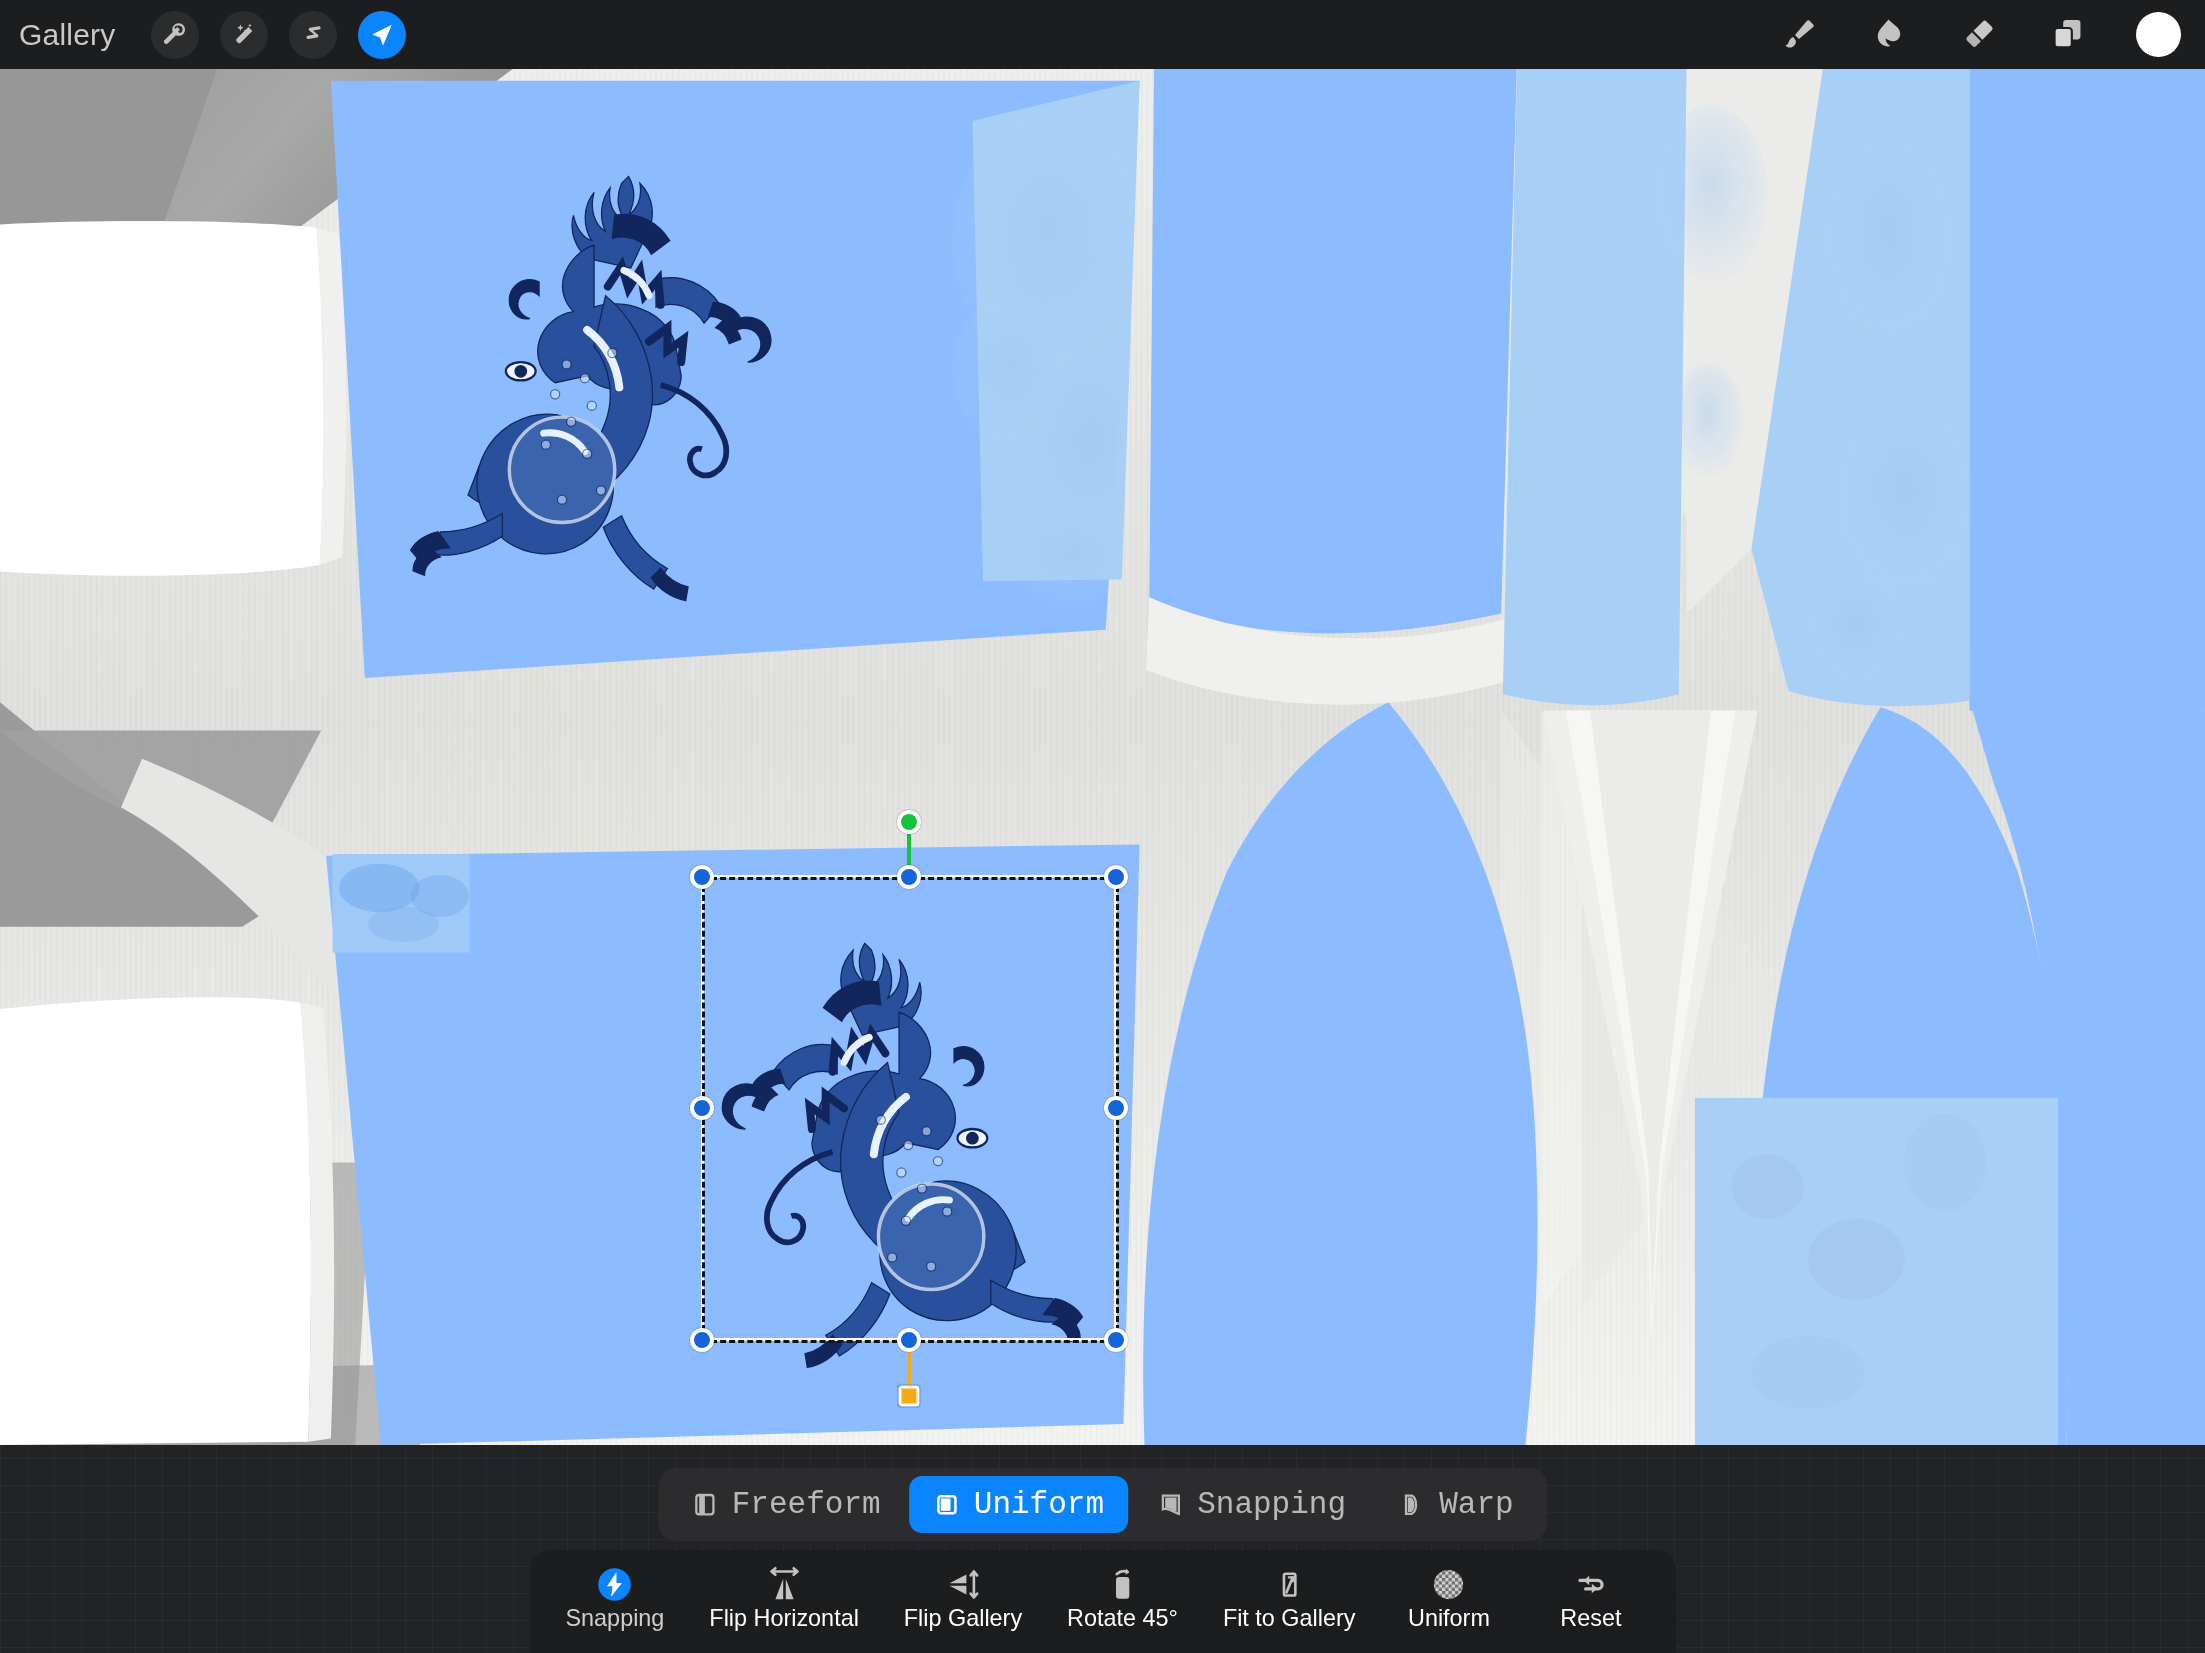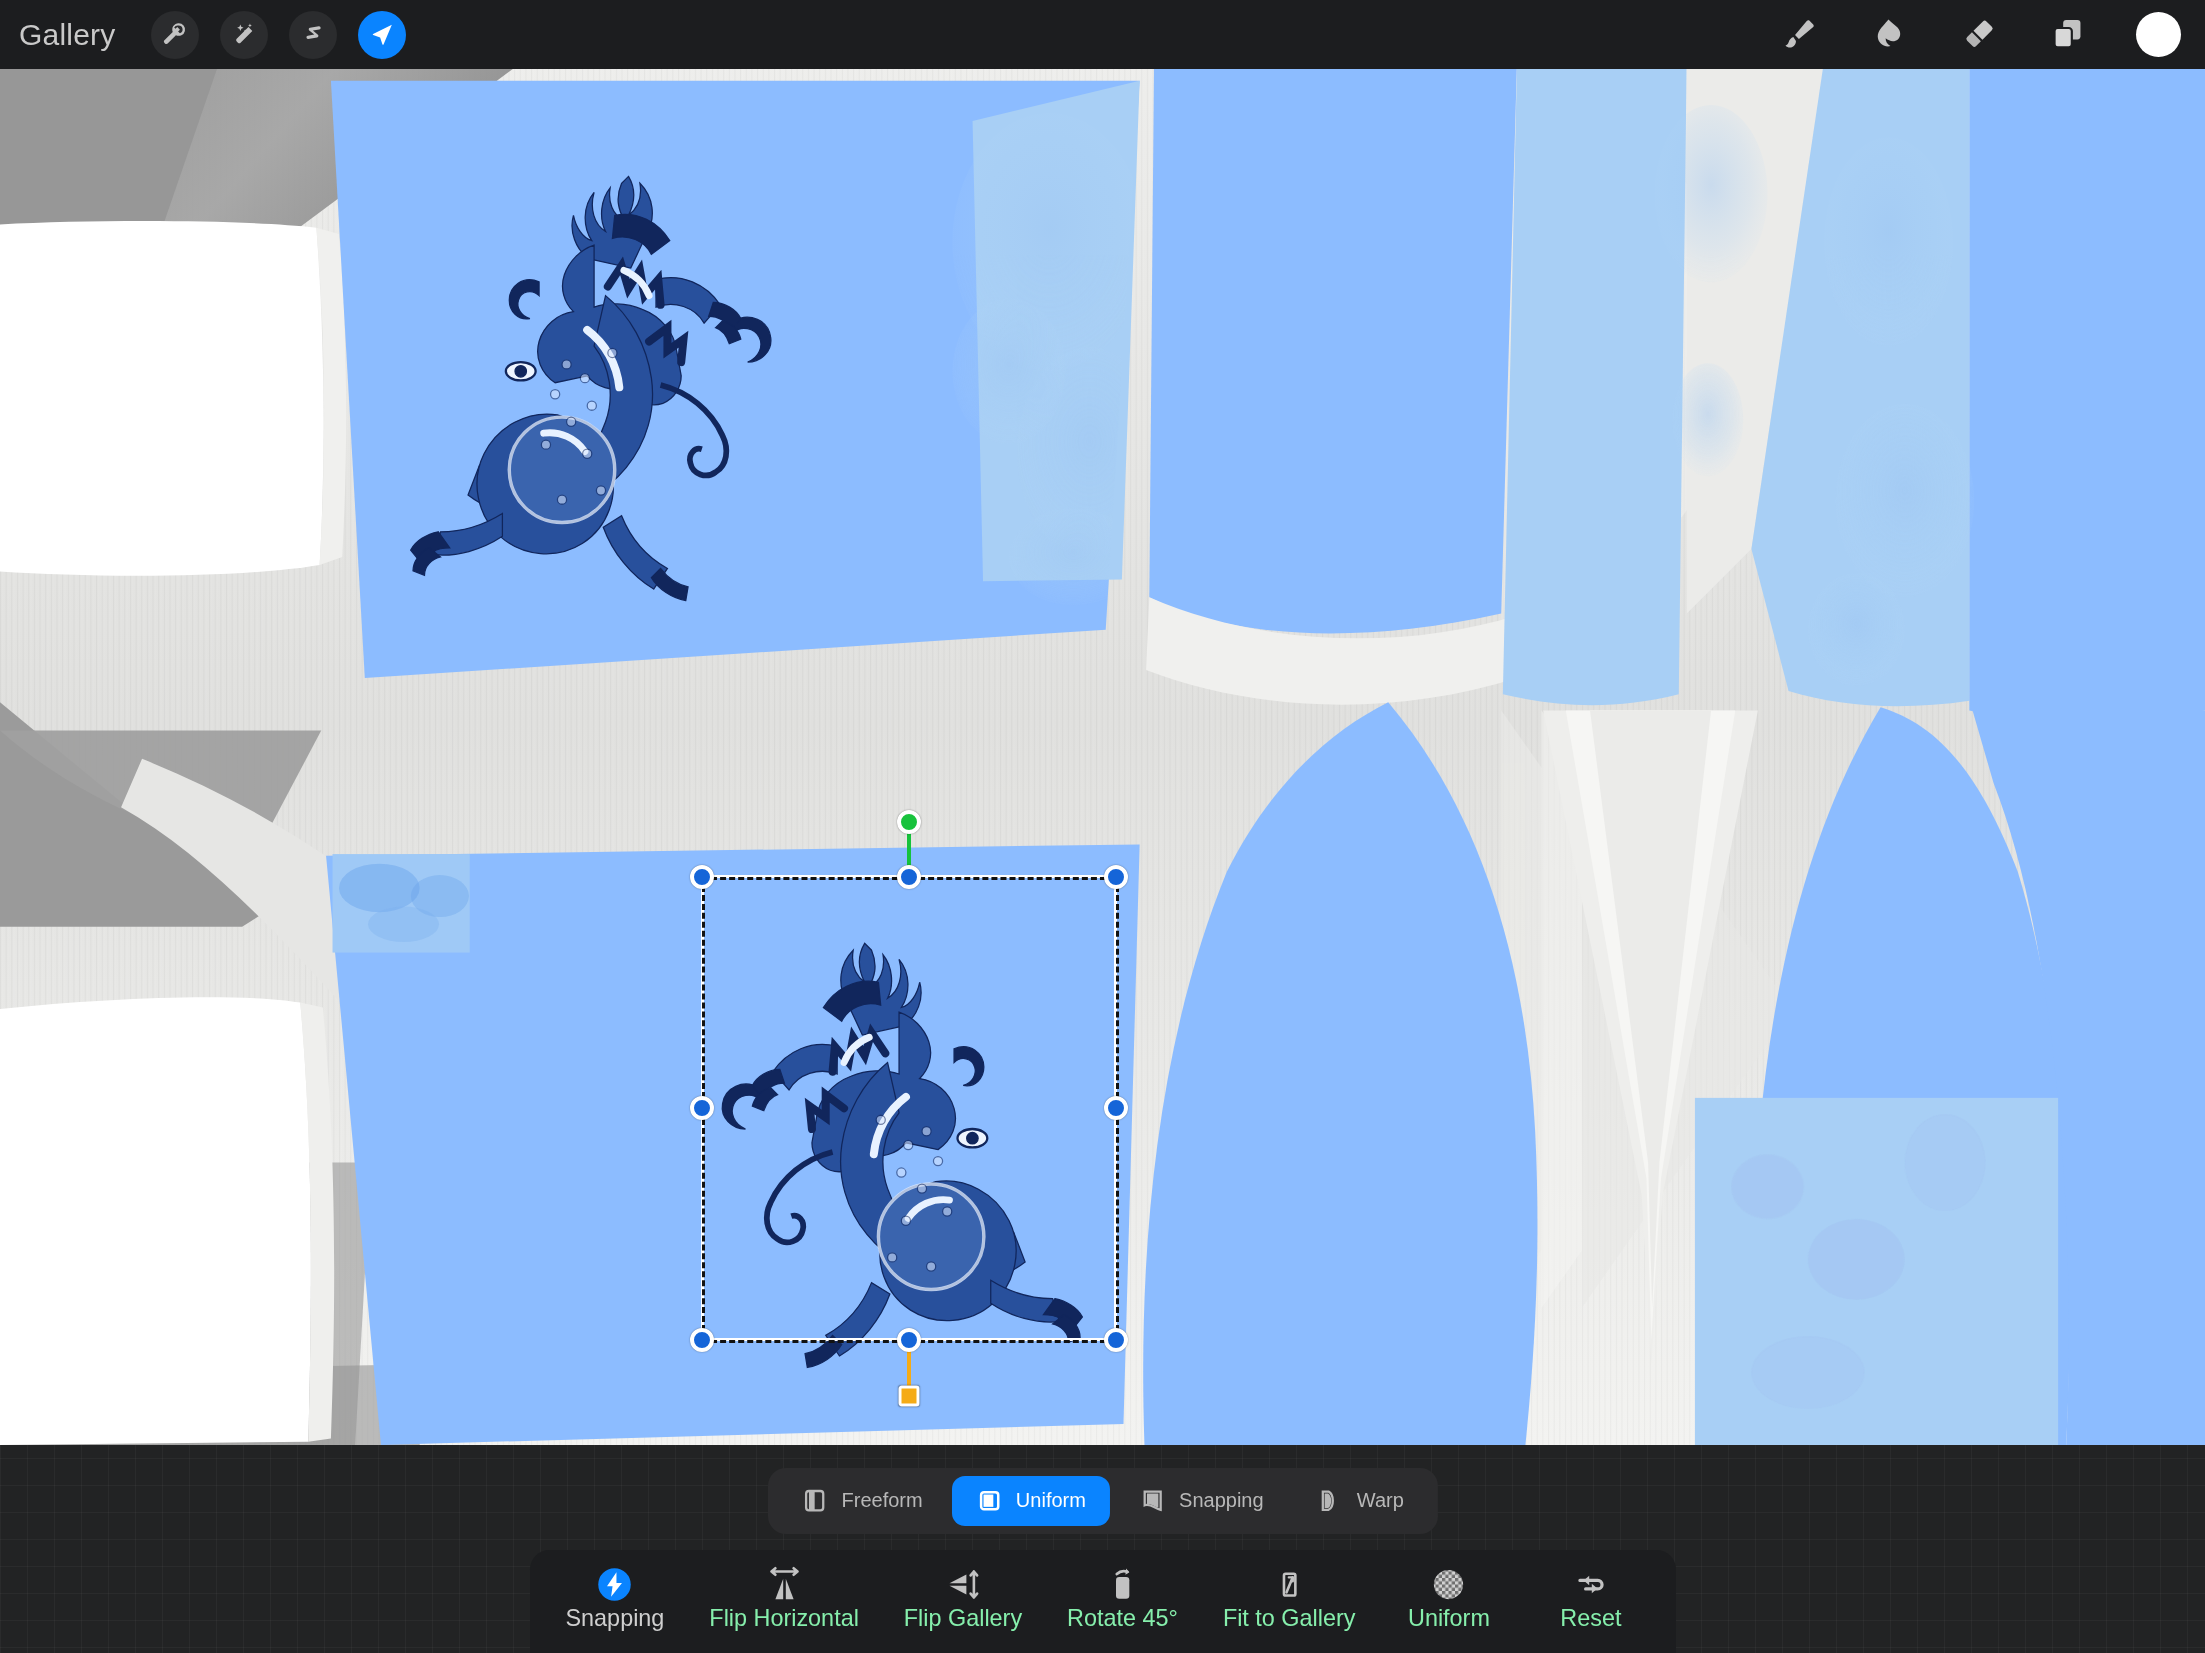--- a/index.html
+++ b/index.html
@@ -104,37 +104,37 @@
   }
   .mode-bar{
     position:absolute; left:50%; transform:translateX(-50%);
     top:22.6px;
     background:#2c2c2e; border-radius:18px;
     display:flex; align-items:center; padding:8px 9.7px; gap:4.8px;
   }
   .mode-btn{
     display:flex; align-items:center; gap:13px;
     padding:11.3px 24px; border-radius:13px; cursor:pointer;
-    color:#b8b8b8; font-size:20px; white-space:nowrap;
+    color:#b8b8b8; font-size:31px; white-space:nowrap;font-family:Liberation Mono, monospace;
   }
   .mode-btn.active{ background:#0a84ff; color:#ffffff; }
 
   .action-bar{
     position:absolute; left:50%; transform:translateX(-50%);
     top:105px; width:1146px; height:103px;
     background:#1c1d1f; border-radius:19.4px 19.4px 0 0;
     display:flex; align-items:flex-start; justify-content:space-between;
     padding:13px 36px 0 36px;
   }
   .action{
     display:flex; flex-direction:column; align-items:center; 
     cursor:pointer; min-width:97px;
   }
   .action .ic{ height:42px; display:flex; align-items:center; justify-content:center; }
-  .action .lbl{ color:#86efac; font-size:23.4px; white-space:nowrap; }
+  .action .lbl{ color:#ffffff; font-size:23.4px; white-space:nowrap; }
   .action.on .lbl{ color:#cfcfcf; }
 
   svg{ display:block; }
 </style>
 </head>
 <body>
 
 <div id="app">
 
   <div class="backdrop"></div>

